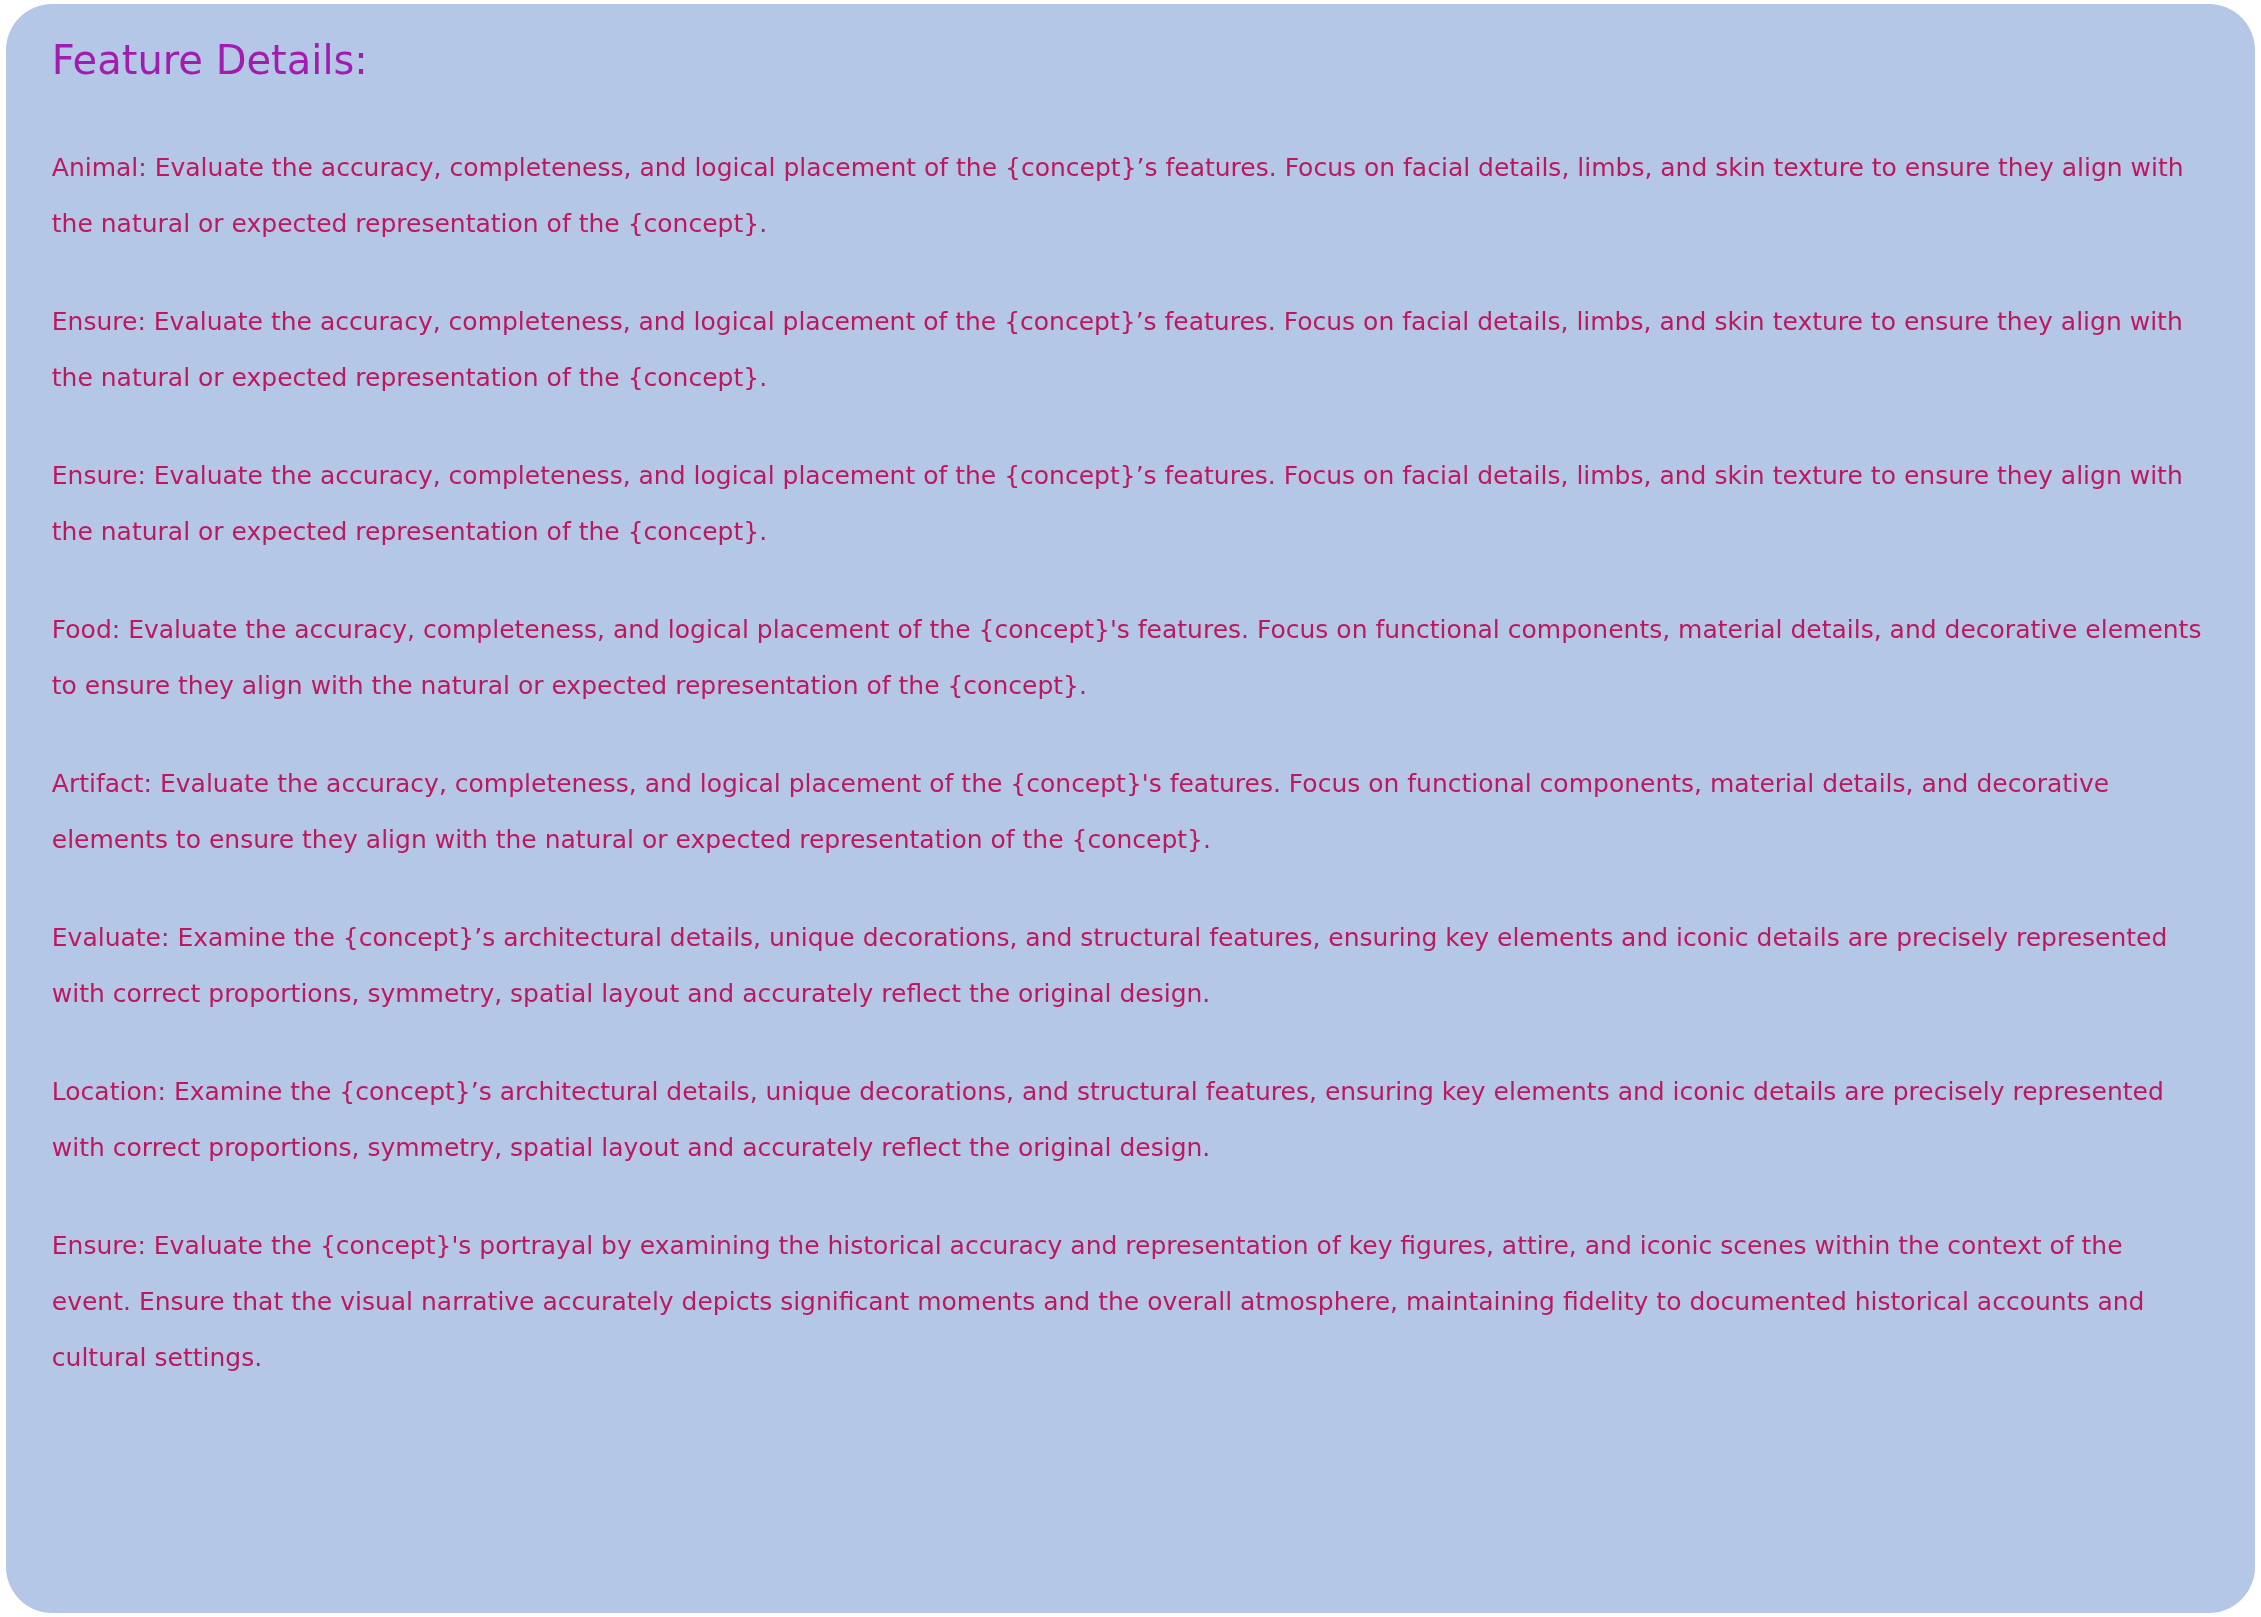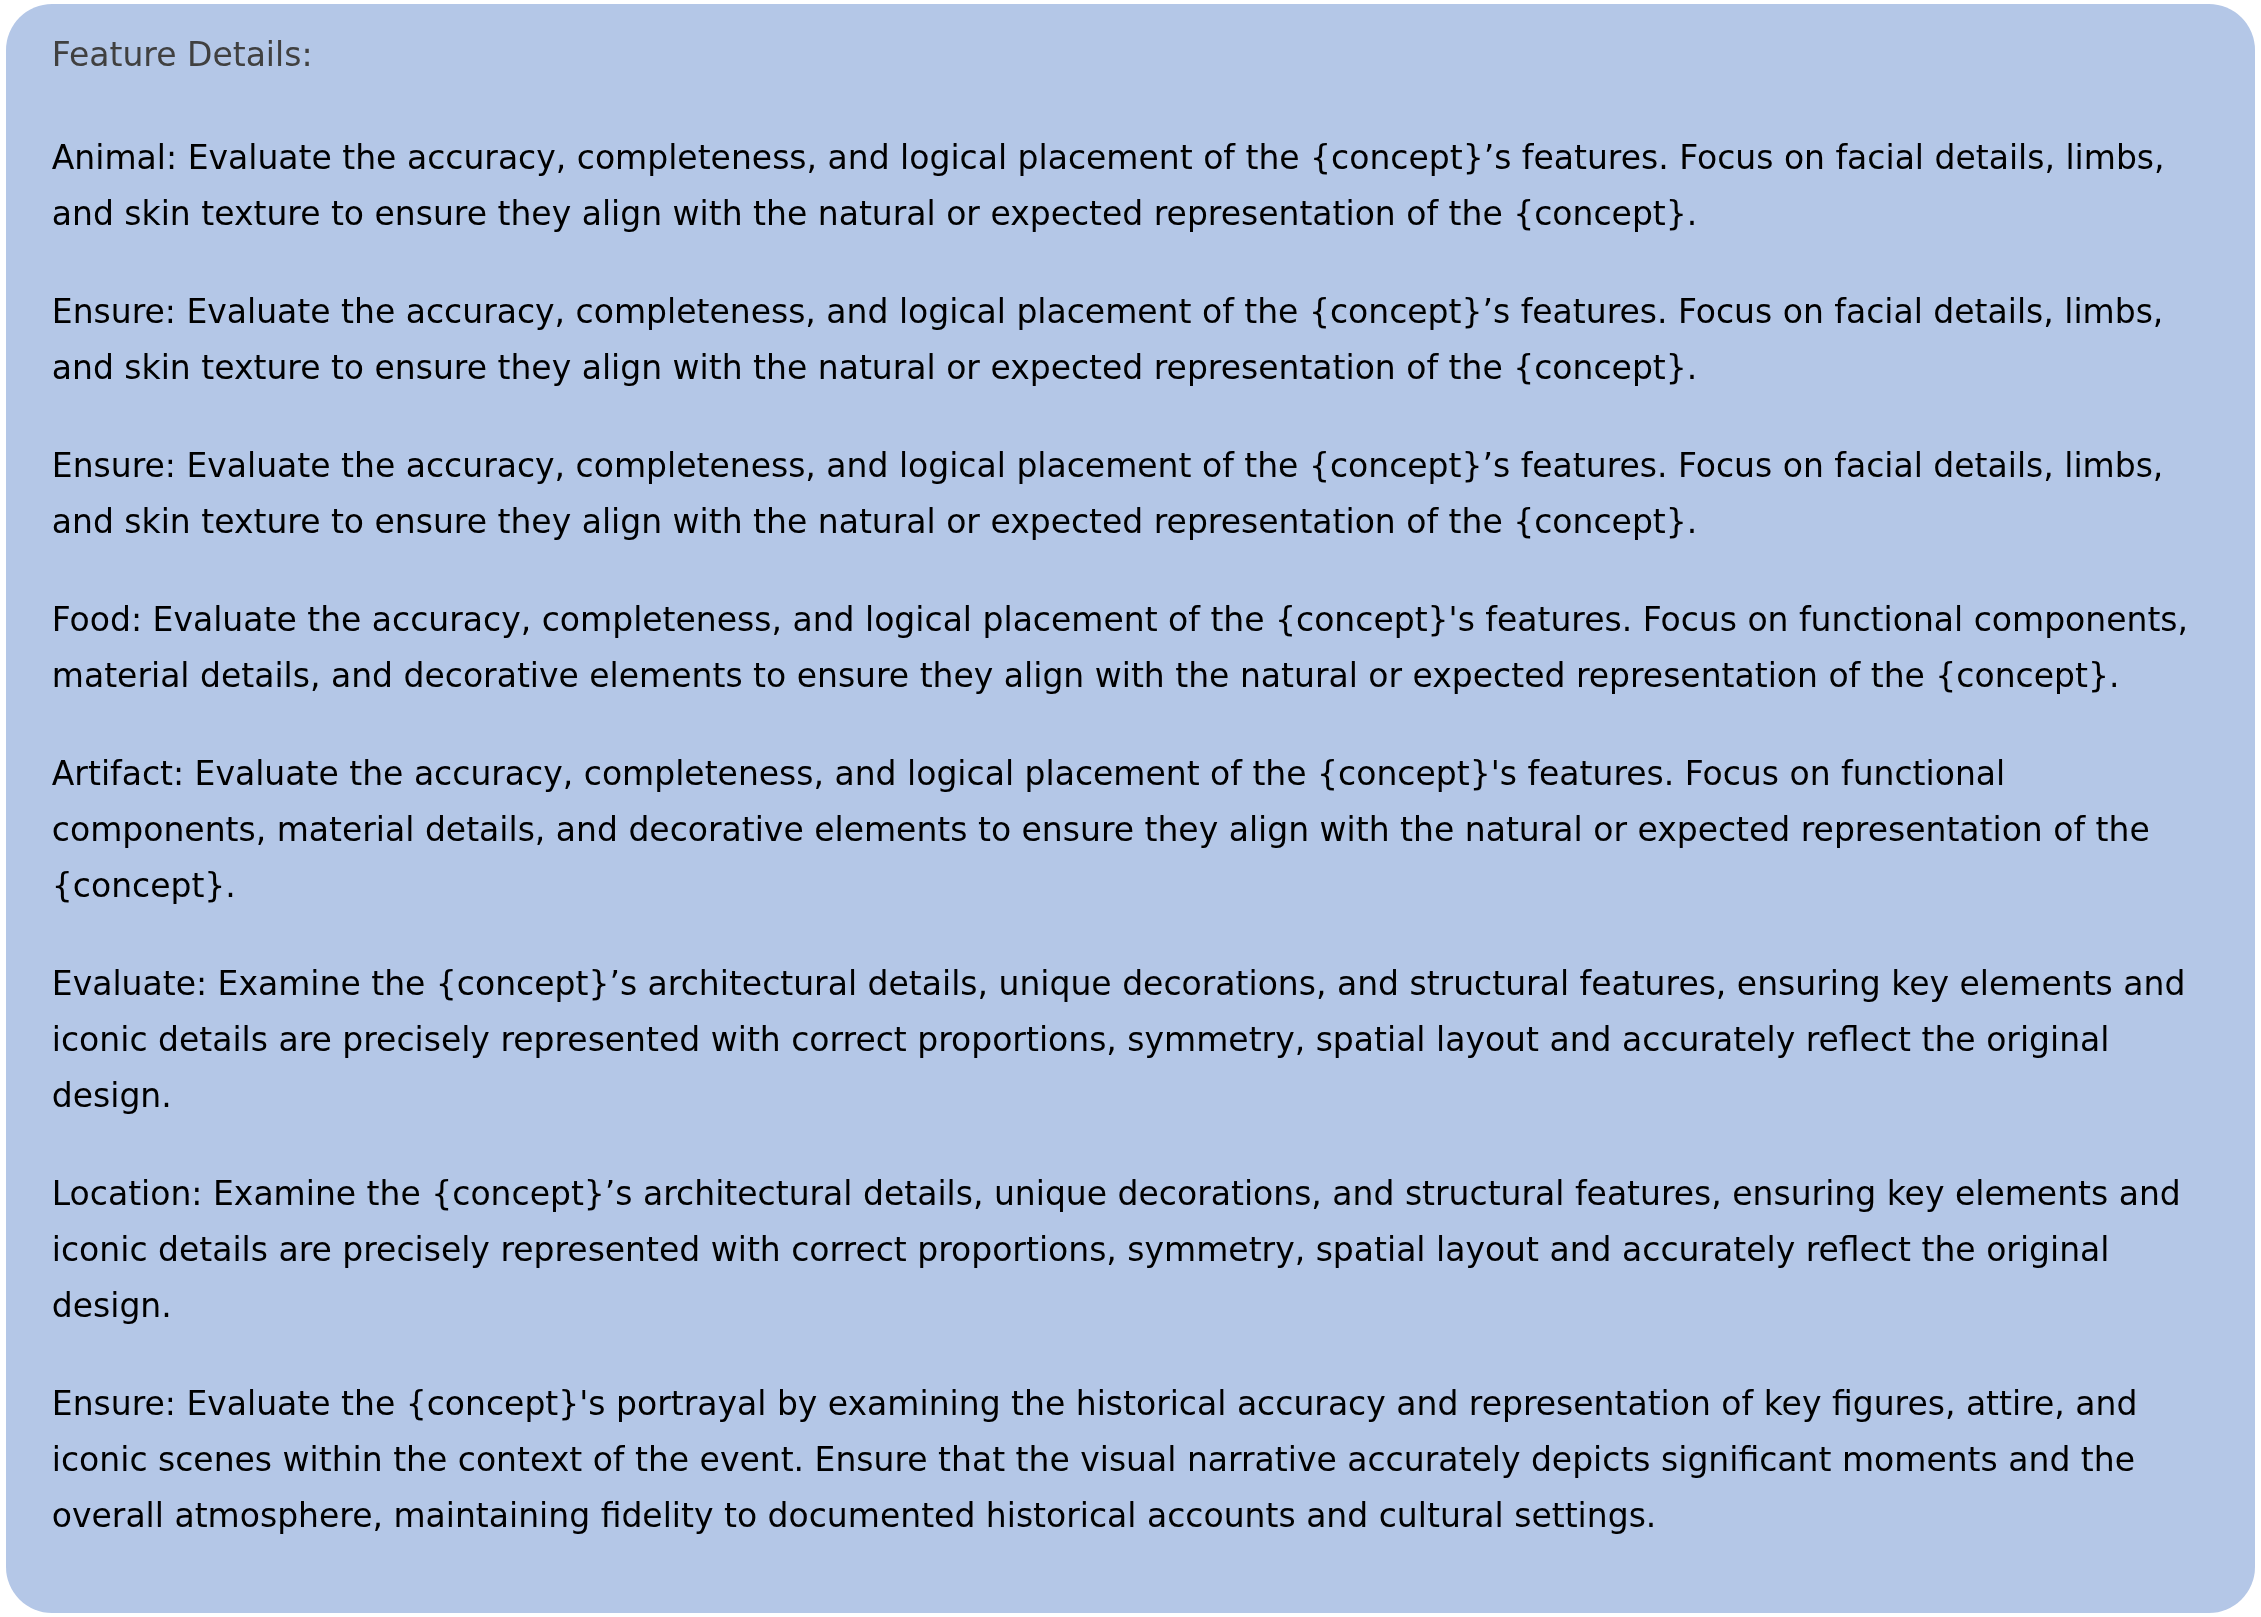--- a/index.html
+++ b/index.html
@@ -20,32 +20,32 @@
     top: 3.6px;
     right: 5.8px;
     bottom: 5px;
     background: #b4c7e7;
     border-radius: 46px;
     box-sizing: border-box;
     padding: 30px 46px 14.5px 46px;
     overflow: hidden;
   }
   .card-title {
-    font-size: 33px;
+    font-size: 40px;
     font-weight: 400;
     line-height: 1.3;
     margin: 0 0 54px 0;
-    color: #404040;
+    color: #a21caf;
   }
   .feature-paragraph {
-    font-size: 33px;
+    font-size: 25px;
     font-weight: 400;
     line-height: 56px;
     margin: 0 0 42px 0;
-    color: #000000;
+    color: #be185d;
   }
   .feature-paragraph:last-child {
     margin-bottom: 0;
   }
 </style>
 </head>
 <body>
 
 <div class="card">
   <h1 class="card-title">Feature Details:</h1>

